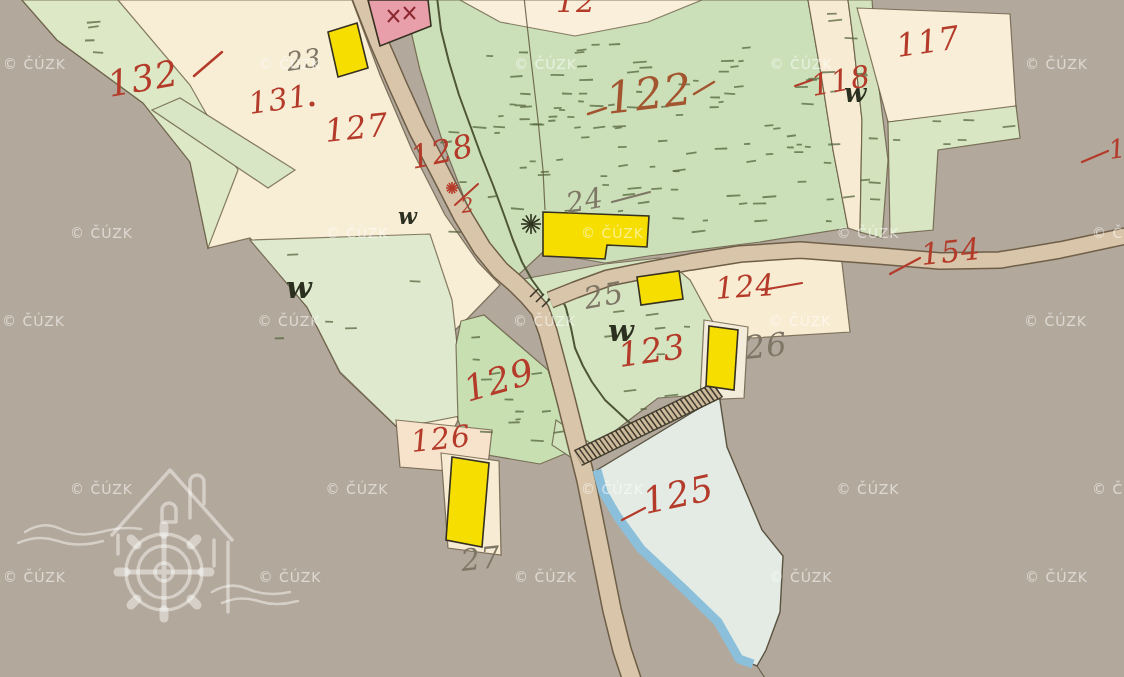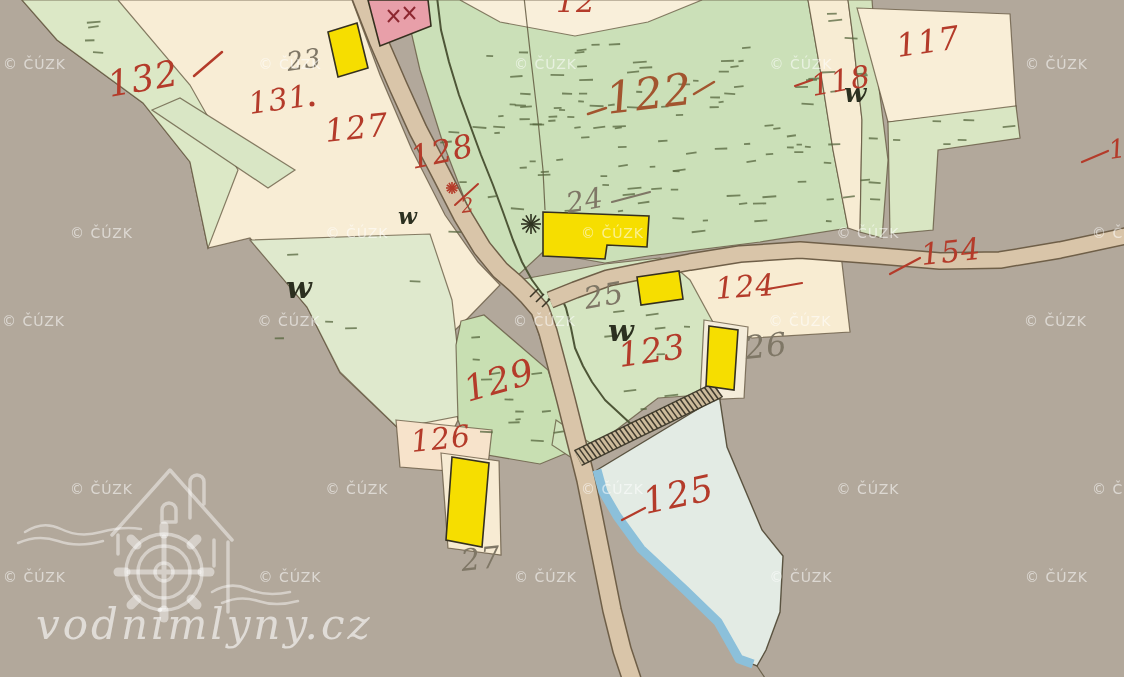--- a/index.html
+++ b/index.html
@@ -341,21 +341,20 @@
           <path d="M 197,99 l -6,6"></path>
             <path d="M 137,159 l -6,6"></path>
         </g>
       </g>
 
       <path d="M 25,92 q 18,-12 36,-3 t 40,3 t 40,-3" stroke-width="2.5"></path>
       <path d="M 18,103 q 20,-9 40,-2 t 45,0" stroke-width="2.5"></path>
       <path d="M 212,152 q 18,-11 36,-3 t 42,3" stroke-width="2.5"></path>
       <path d="M 222,163 q 18,-8 36,-2 t 40,0" stroke-width="2.5"></path>
     </svg>
-    <div class="brand-text" style="position:absolute;left:36px;top:160px;">vodnimlyny.cz</div>
   </div>
 
   <div id="wm-layer">
       <div class="wm" style="left: 3px; top: 56px; color: rgba(255, 255, 255, 0.55);">© ČÚZK</div>
       <div class="wm" style="left: 258.5px; top: 56px; color: rgba(255, 255, 255, 0.55);">© ČÚZK</div>
       <div class="wm" style="left: 514px; top: 56px; color: rgba(255, 255, 255, 0.55);">© ČÚZK</div>
       <div class="wm" style="left: 769.5px; top: 56px; color: rgba(255, 255, 255, 0.55);">© ČÚZK</div>
       <div class="wm" style="left: 1025px; top: 56px; color: rgba(255, 255, 255, 0.55);">© ČÚZK</div>
       <div class="wm" style="left: 70px; top: 225px; color: rgba(255, 255, 255, 0.55);">© ČÚZK</div>
       <div class="wm" style="left: 325.5px; top: 225px; color: rgba(255, 255, 255, 0.55);">© ČÚZK</div>

